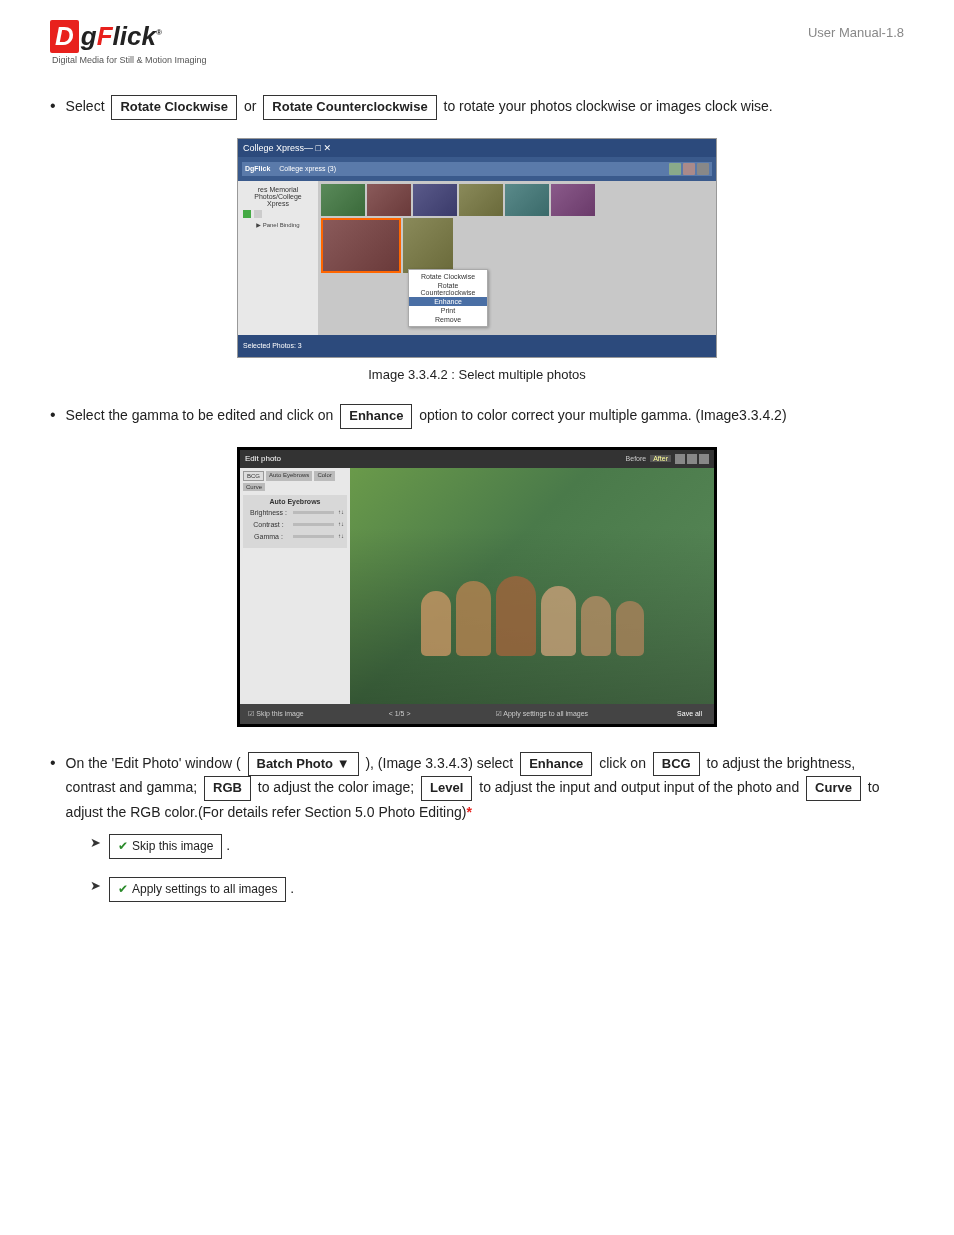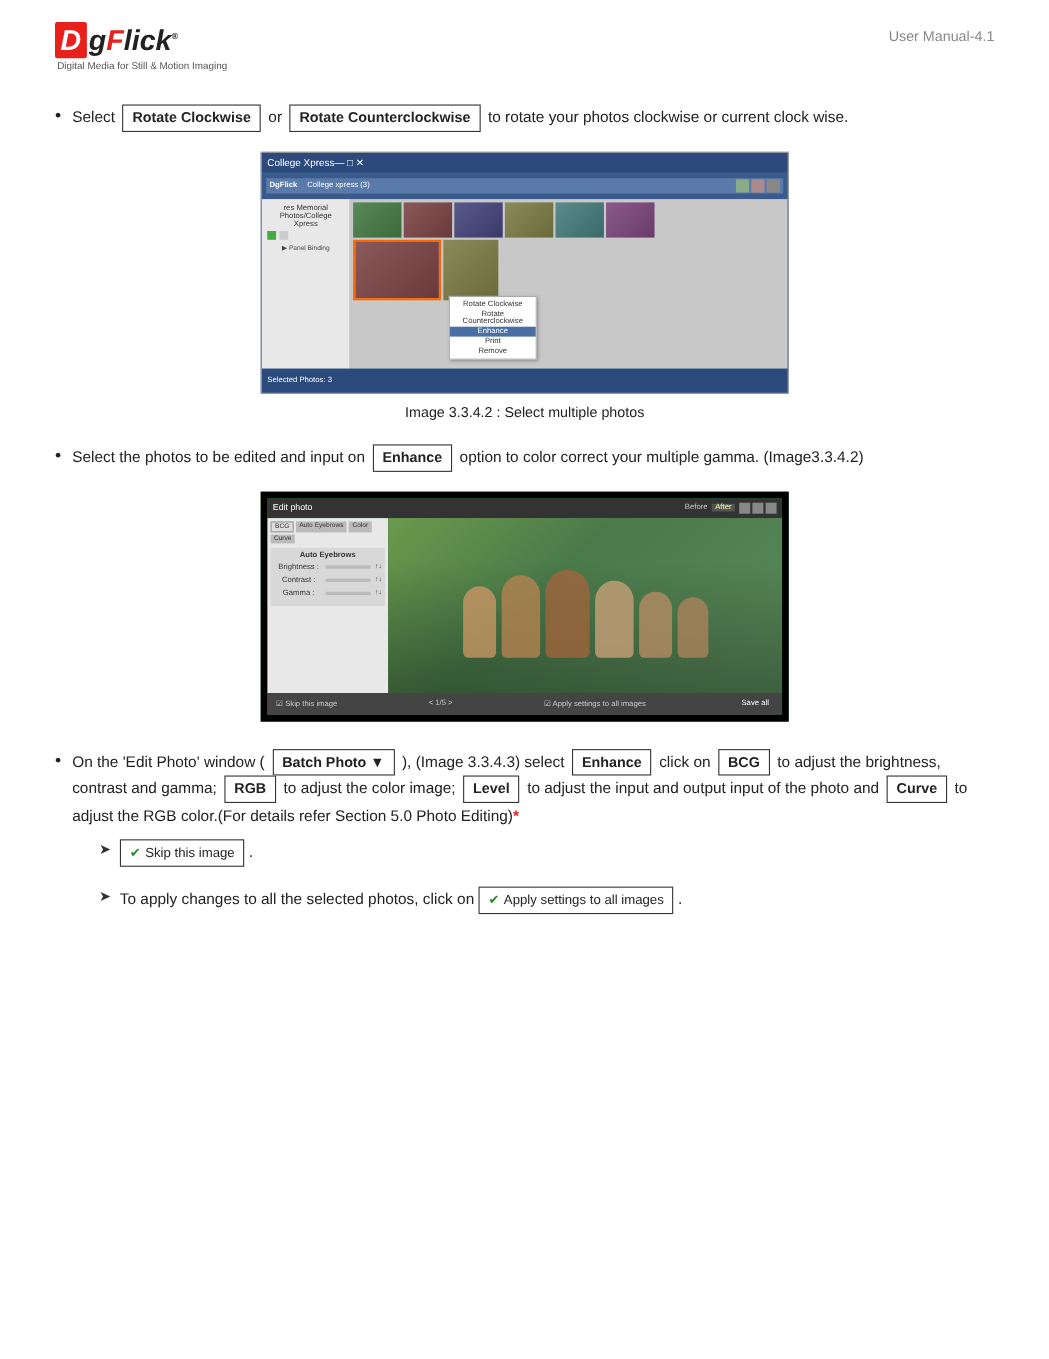--- a/index.html
+++ b/index.html
@@ -192,23 +192,23 @@
     }
 
     .screenshot-342 .context-menu .menu-item.highlighted {
       background: #4a6fa5;
       color: white;
     }
 
     
     .screenshot-343 {
       width: 480px;
-      height: 209px;
-      background: #15803d;
-      border: 6px solid #000000;
+      height: 280px;
+      background: #e5e5e5;
+      border: 3px solid #000000;
       display: inline-block;
       position: relative;
       overflow: hidden;
     }
 
     .screenshot-343 .title-bar {
       background: #333;
       height: 18px;
       display: flex;
       align-items: center;
@@ -359,32 +359,32 @@
 <body>
 
 <div class="header">
   <div class="logo">
     <div class="logo-main">
       <span class="logo-d">D</span>
       <span class="logo-text">g<span class="flick-f">F</span>lick<span class="logo-registered">®</span></span>
     </div>
     <div class="logo-subtitle">Digital Media for Still &amp; Motion Imaging</div>
   </div>
-  <div class="manual-version">User Manual-4.1</div>
+  <div class="manual-version">User Manual-1.8</div>
 </div>
 
 <div class="section">
   <div class="bullet-item">
     <span class="bullet">•</span>
     <span class="bullet-text">
       <span>Select</span>
       <span class="btn-inline">Rotate Clockwise</span>
       <span> or </span>
       <span class="btn-inline">Rotate Counterclockwise</span>
-      <span>to rotate your photos clockwise or current clock wise.</span>
+      <span>to rotate your photos clockwise or images clock wise.</span>
     </span>
   </div>
 
   <div class="image-container">
     <div class="screenshot-342">
       
       <div class="title-bar">
         <span>College Xpress</span>
         <span>— □ ✕</span>
       </div>
@@ -444,21 +444,21 @@
   <div class="image-caption">
     <strong>Image 3.3.4.2</strong>
     <span>: Select multiple photos</span>
   </div>
 </div>
 
 <div class="section">
   <div class="bullet-item">
     <span class="bullet">•</span>
     <span class="bullet-text">
-      <span>Select the photos to be edited and input on</span>
+      <span>Select the gamma to be edited and click on</span>
       <span class="btn-inline enhance">Enhance</span>
       <span>option to color correct your multiple gamma. (Image3.3.4.2)</span>
     </span>
   </div>
 
   <div class="image-container">
     <div class="screenshot-343">
       
       <div class="title-bar">
         <span>Edit photo</span>
@@ -559,21 +559,20 @@
           <span class="check-icon">✔</span>
           <span>Skip this image</span>
         </span>
         <span>.</span>
       </span>
     </div>
 
     <div class="sub-bullet-item">
       <span class="sub-bullet-arrow">➤</span>
       <span class="sub-bullet-text">
-        <span>To apply changes to all the selected photos, click on</span>
         <span class="btn-apply">
           <span class="check-icon">✔</span>
           <span>Apply settings to all images</span>
         </span>
         <span>.</span>
       </span>
     </div>
   </div>
 </div>
 

